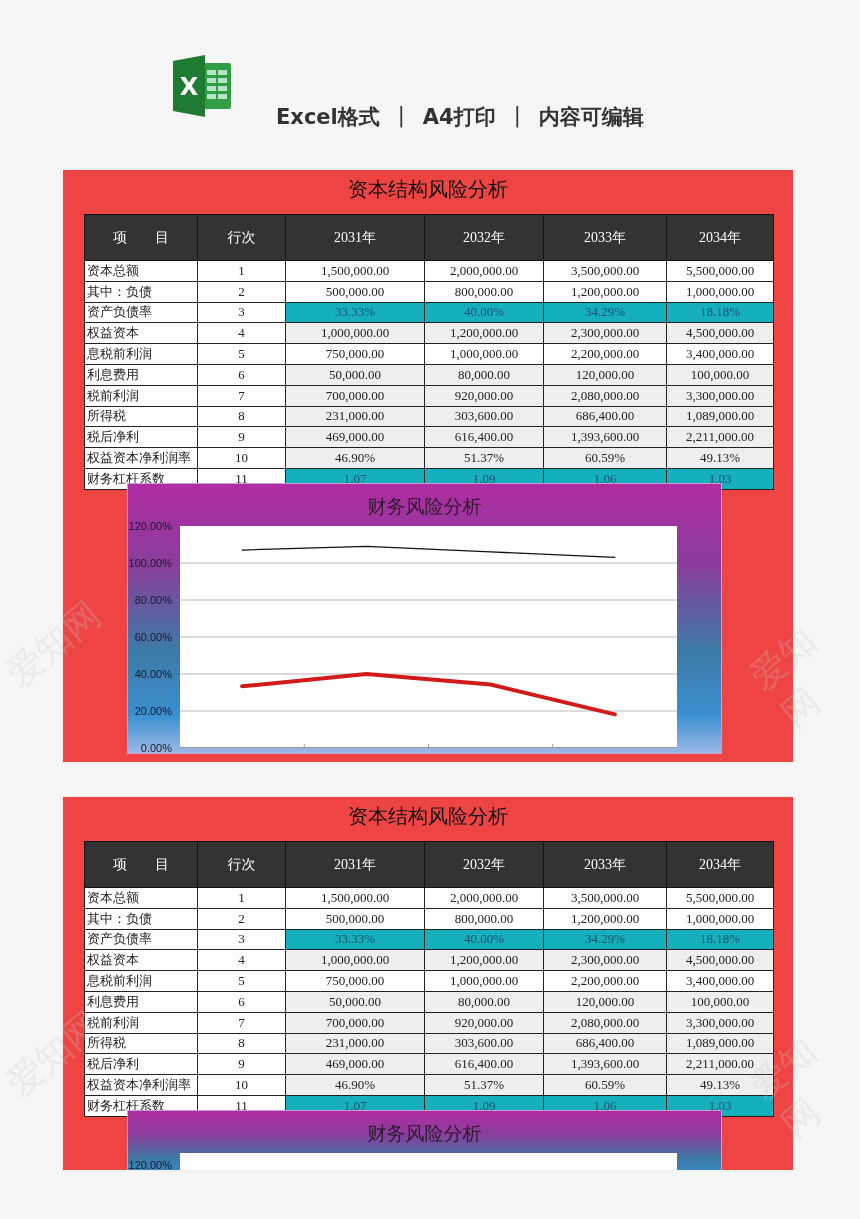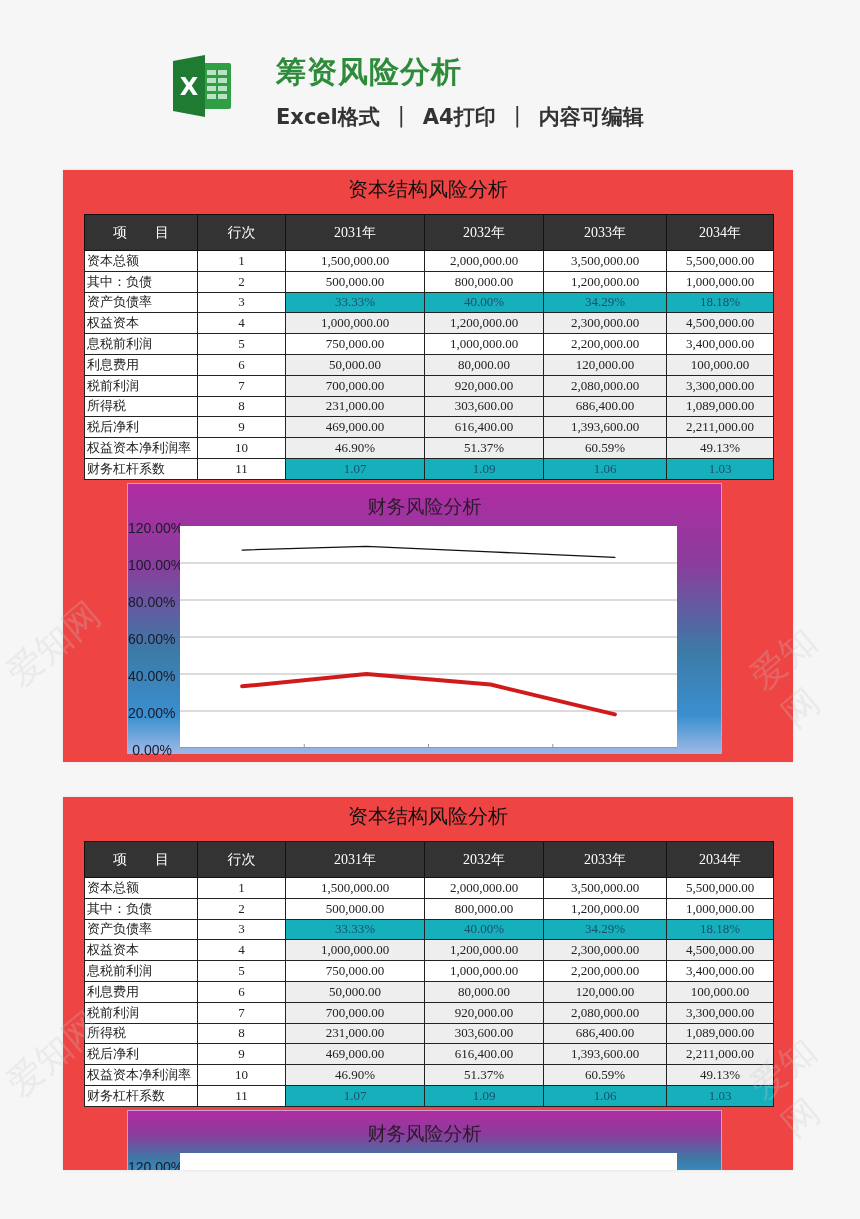--- a/index.html
+++ b/index.html
@@ -12,34 +12,34 @@
   .subtitle { position: absolute; left: 276px; top: 103px; font-size: 21px; font-weight: bold; color: #333; display: flex; gap: 0; white-space: nowrap; }
   .subtitle .sep { margin: 0 18px; color: #333; font-weight: normal; }
 
   .sheet { position: absolute; left: 63px; width: 730px; background: #ef4444; box-shadow: 0 0 4px rgba(0,0,0,0.08); overflow: hidden; }
   .sheet1 { top: 170px; height: 592px; }
   .sheet2 { top: 797px; height: 373px; }
 
   .sheet-title { position: absolute; left: 0; top: 6px; width: 100%; text-align: center; font-family: "DejaVu Serif", serif; font-size: 20px; color: #111; }
 
   table.grid { position: absolute; left: 21px; top: 44px; border-collapse: collapse; font-family: "Liberation Serif", "DejaVu Serif", serif; font-size: 13px; color: #222; table-layout: fixed; }
-  table.grid th { background: #333333; color: #fff; font-weight: normal; height: 36px; border: 1px solid #111; font-size: 14px; font-family: "Liberation Serif", serif; }
+  table.grid th { background: #333333; color: #fff; font-weight: normal; height: 46px; border: 1px solid #111; font-size: 14px; font-family: "Liberation Serif", serif; }
   table.grid td { height: 20.8px; border: 1px solid #222; text-align: center; padding: 0 2px; white-space: nowrap; overflow: hidden; }
   table.grid td.item { text-align: left; padding-left: 2px; font-size: 13px; }
   table.grid td.item.indent { }
   td.gray { background: #eeeeee; }
   td.teal { background: #16b0bc; color: #1b4f6b; }
   td.white { background: #ffffff; }
 
   .chart { position: absolute; left: 64px; width: 595px; background: linear-gradient(180deg, #b02ca2 0%, #8a3d9c 30%, #3c7aa6 62%, #3a8fd0 86%, #9cb8e6 100%); border: 1px solid #c9a0d4; }
   .chart1 { top: 313px; height: 271px; }
   .chart2 { top: 313px; height: 80px; }
   .chart-title { position: absolute; left: 0; width: 100%; top: 10px; text-align: center; font-size: 19px; color: #2a1a2a; font-family: "DejaVu Serif", serif; }
   .plot { position: absolute; left: 52px; top: 42px; width: 497px; height: 222px; background: #ffffff; }
-  .ylabel { position: absolute; left: 0; width: 44px; text-align: right; font-size: 14px; color: #1a1a2a; font-family: "Liberation Sans", sans-serif; }
+  .ylabel { position: absolute; left: 0; width: 44px; text-align: right; font-size: 11px; color: #1a1a2a; font-family: "Liberation Sans", sans-serif; }
   .plot svg { position: absolute; left: 0; top: 0; }
 
   .watermark { position: absolute; font-size: 36px; color: rgba(200,200,200,0.25); transform: rotate(-40deg); font-family: "DejaVu Sans", sans-serif; pointer-events: none; }
 </style>
 </head>
 <body>
 
 <div class="header">
   <svg class="logo" viewBox="0 0 62 62" width="62" height="62">
     <rect x="22" y="8" width="38" height="46" rx="2" fill="#2f9e44"></rect>
@@ -49,21 +49,20 @@
       <rect x="36" y="23" width="9" height="5"></rect>
         <rect x="47" y="23" width="9" height="5"></rect>
       <rect x="36" y="31" width="9" height="5"></rect>
         <rect x="47" y="31" width="9" height="5"></rect>
       <rect x="36" y="39" width="9" height="5"></rect>
         <rect x="47" y="39" width="9" height="5"></rect>
     </g>
     <polygon points="2,6 34,0 34,62 2,56" fill="#1f7a32"></polygon>
     <text x="18" y="40" font-size="24" font-weight="bold" fill="#fff" text-anchor="middle" font-family="DejaVu Sans, sans-serif">X</text>
   </svg>
-  <div class="title">筹资风险分析</div>
   <div class="subtitle">
     <span>Excel格式</span>
     <span class="sep">|</span>
     <span>A4打印</span>
     <span class="sep">|</span>
     <span>内容可编辑</span>
   </div>
 </div>
 
 <div class="sheet sheet1">

